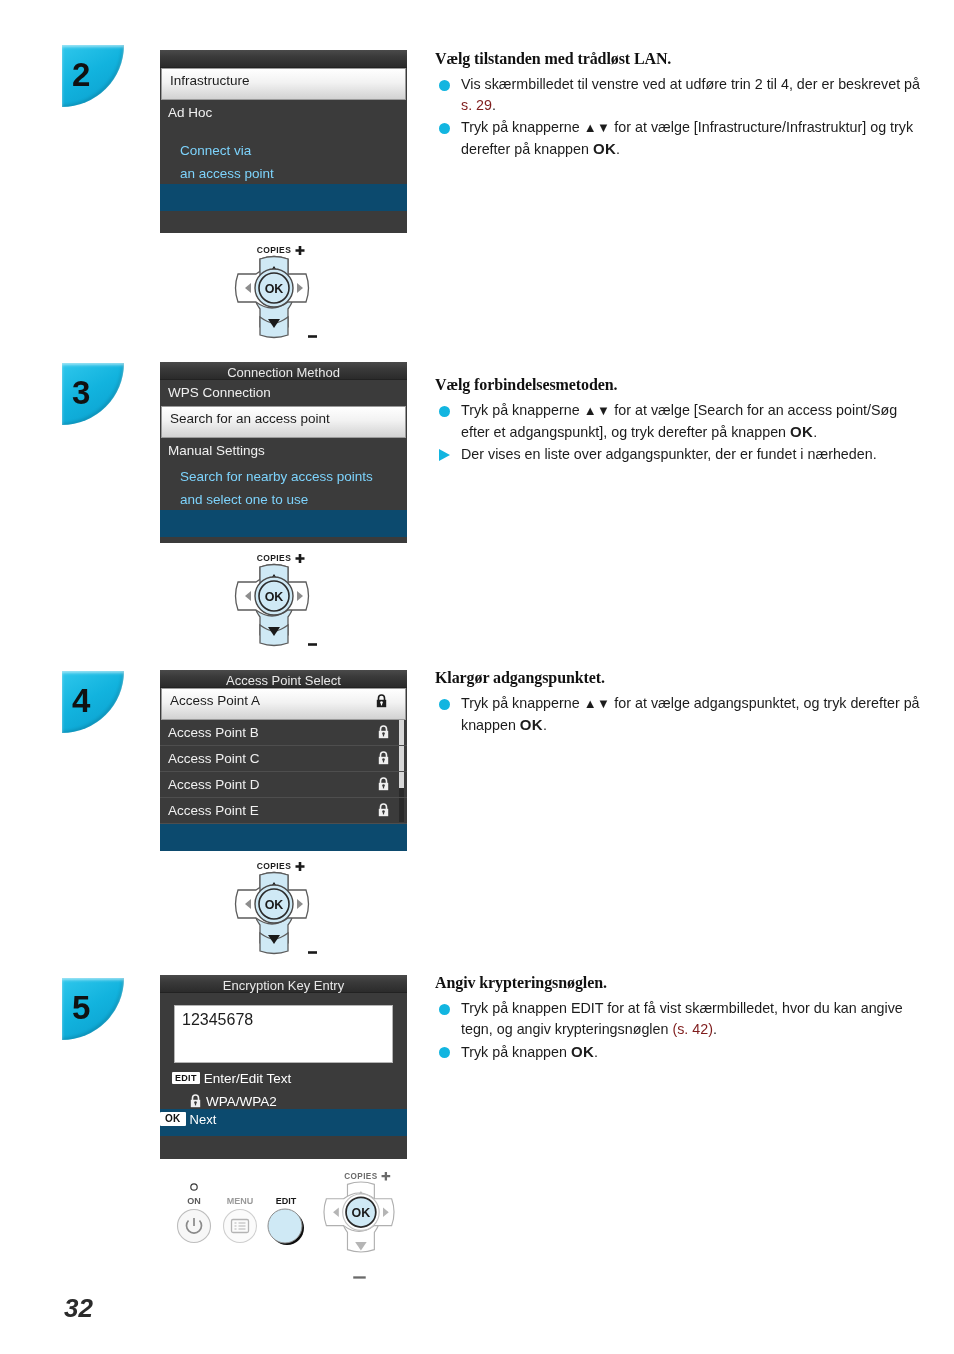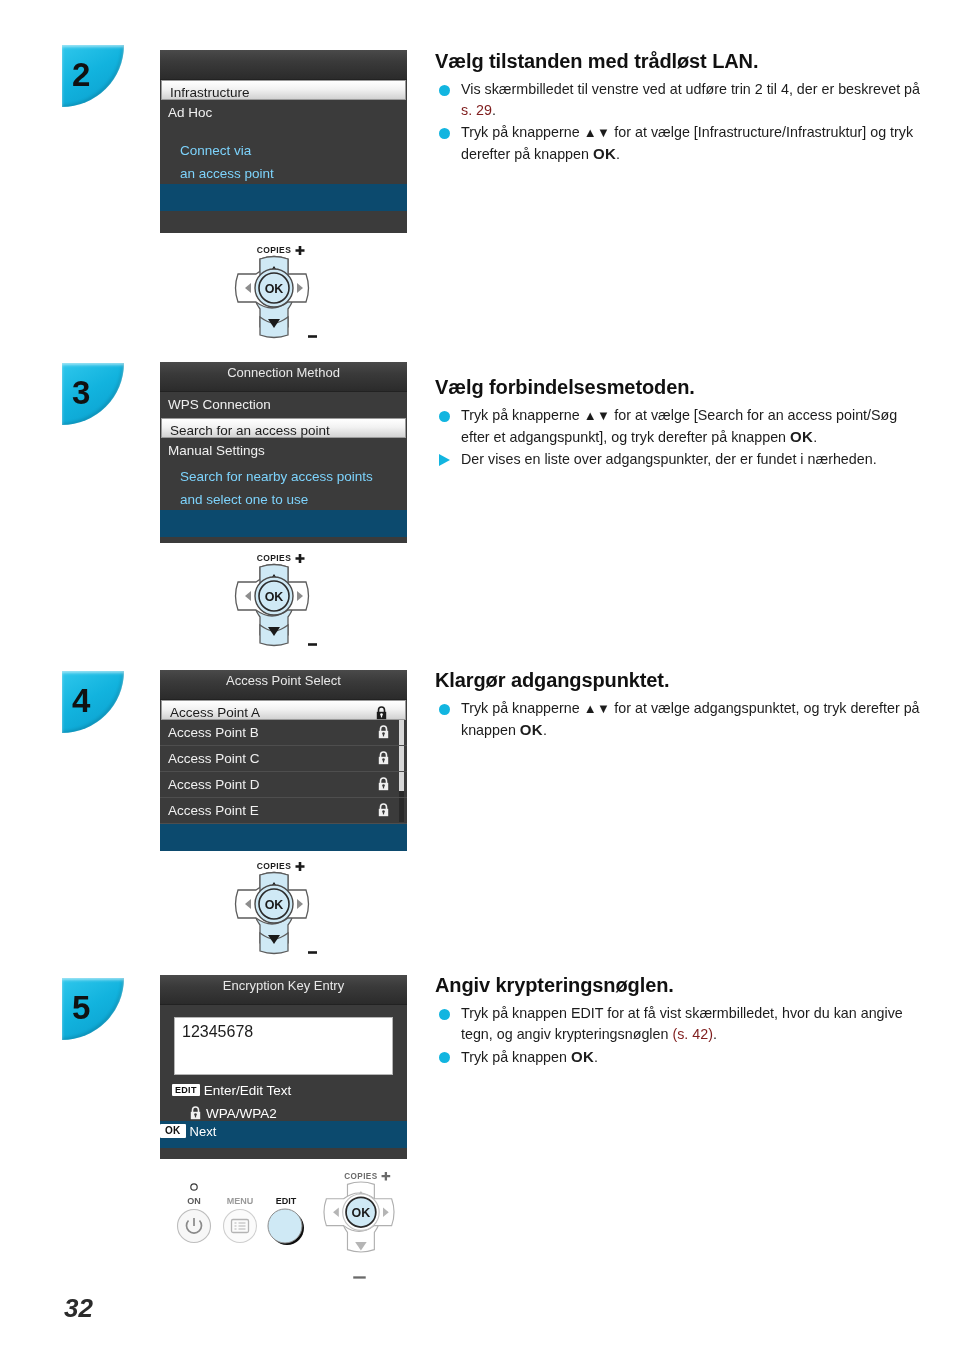--- a/index.html
+++ b/index.html
@@ -46,21 +46,21 @@
   .lcd {
     position: absolute;
     left: 160px;
     width: 247px;
     background: #3b3b3b;
     color: #fff;
     font-size: 13.5px;
     overflow: hidden;
   }
   .lcd-title {
-    height: 30px;
+    height: 18px;
     line-height: 22px;
     text-align: center;
     font-size: 13px;
     color: #e8e8e8;
     background: linear-gradient(to bottom, #4a4a4a 0%, #3a3a3a 40%, #2b2b2b 100%);
     border-bottom: 1px solid #222;
   }
   .lcd-title.blank { color: transparent; }
   .lcd-body { position: relative; }
   .lcd-foot {
@@ -78,21 +78,21 @@
     padding: 0 8px;
     font-size: 13.5px;
     color: #f0f0f0;
     position: relative;
     white-space: nowrap;
   }
   .row.sel {
     background: linear-gradient(to bottom, #ffffff 0%, #f2f2f2 45%, #d2d2d2 100%);
     color: #1c1c1c;
     border: 1px solid #9a9a9a;
-    height: 20px;
+    height: 32px;
     line-height: 24px;
     margin: 0 1px;
   }
   .row.div { border-bottom: 1px solid #4e4e4e; }
   .row .lock {
     position: absolute;
     right: 18px;
     top: 5px;
   }
   .sub {
@@ -148,24 +148,25 @@
   .kbadge.ok { font-size: 10px; line-height: 14px; padding: 0 5px; }
 
   
   .pad { position: absolute; }
   .panel { position: absolute; }
 
   
   .txt { position: absolute; left: 435px; width: 490px; }
   .txt h3 {
     margin: 0 0 6px 0;
-    font-size: 20px;
+    font-size: 16px;
     font-weight: bold;
     color: #111;
     letter-spacing: -.1px;
+    font-family: Liberation Serif, serif;
   }
   .bullets { margin: 0; padding: 0; list-style: none; }
   .bullets li {
     position: relative;
     padding-left: 26px;
     font-size: 14.3px;
     line-height: 21px;
     color: #1c1c1c;
     margin-bottom: 1px;
   }

